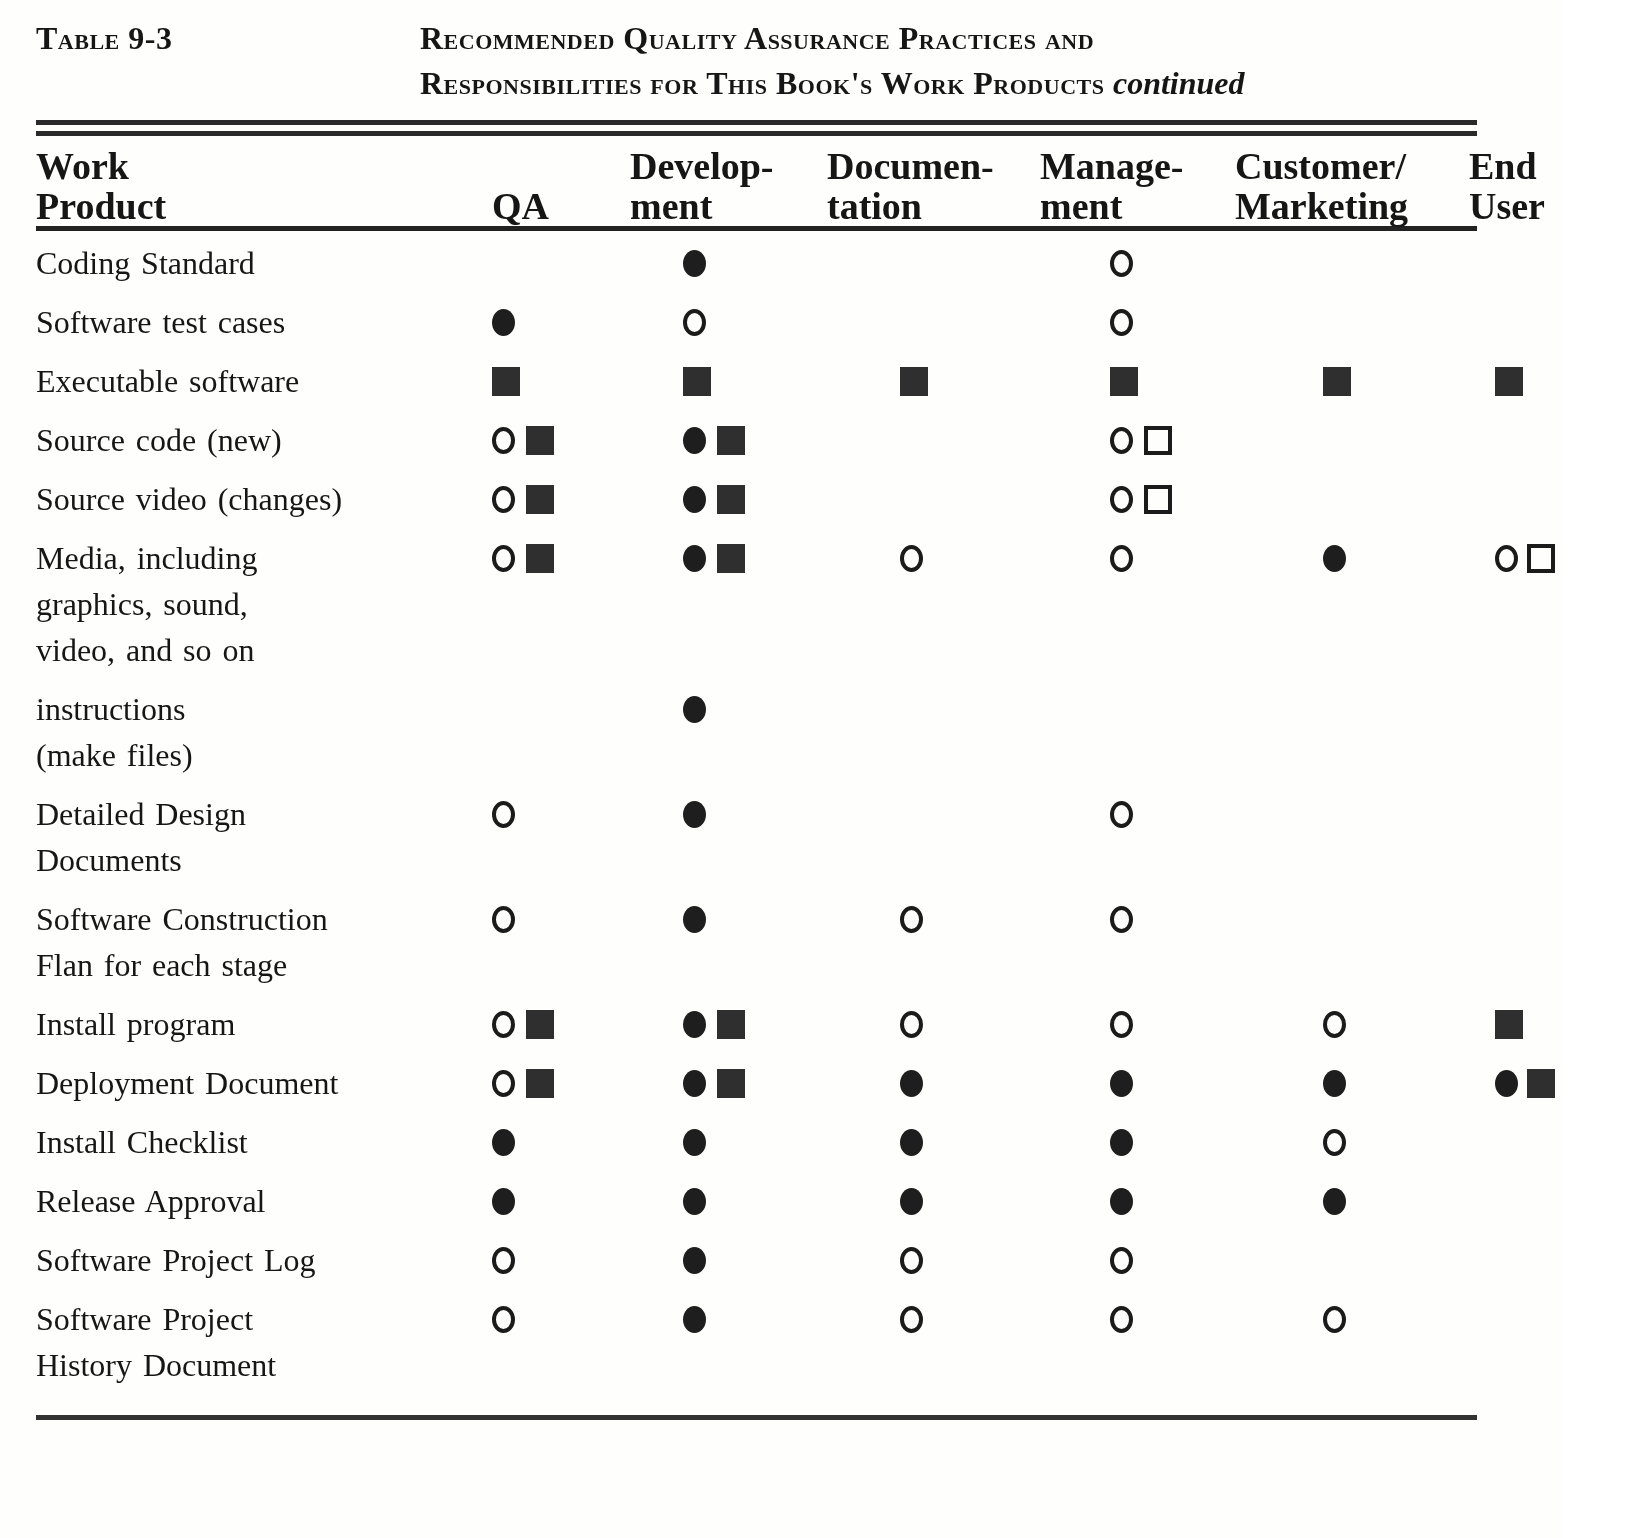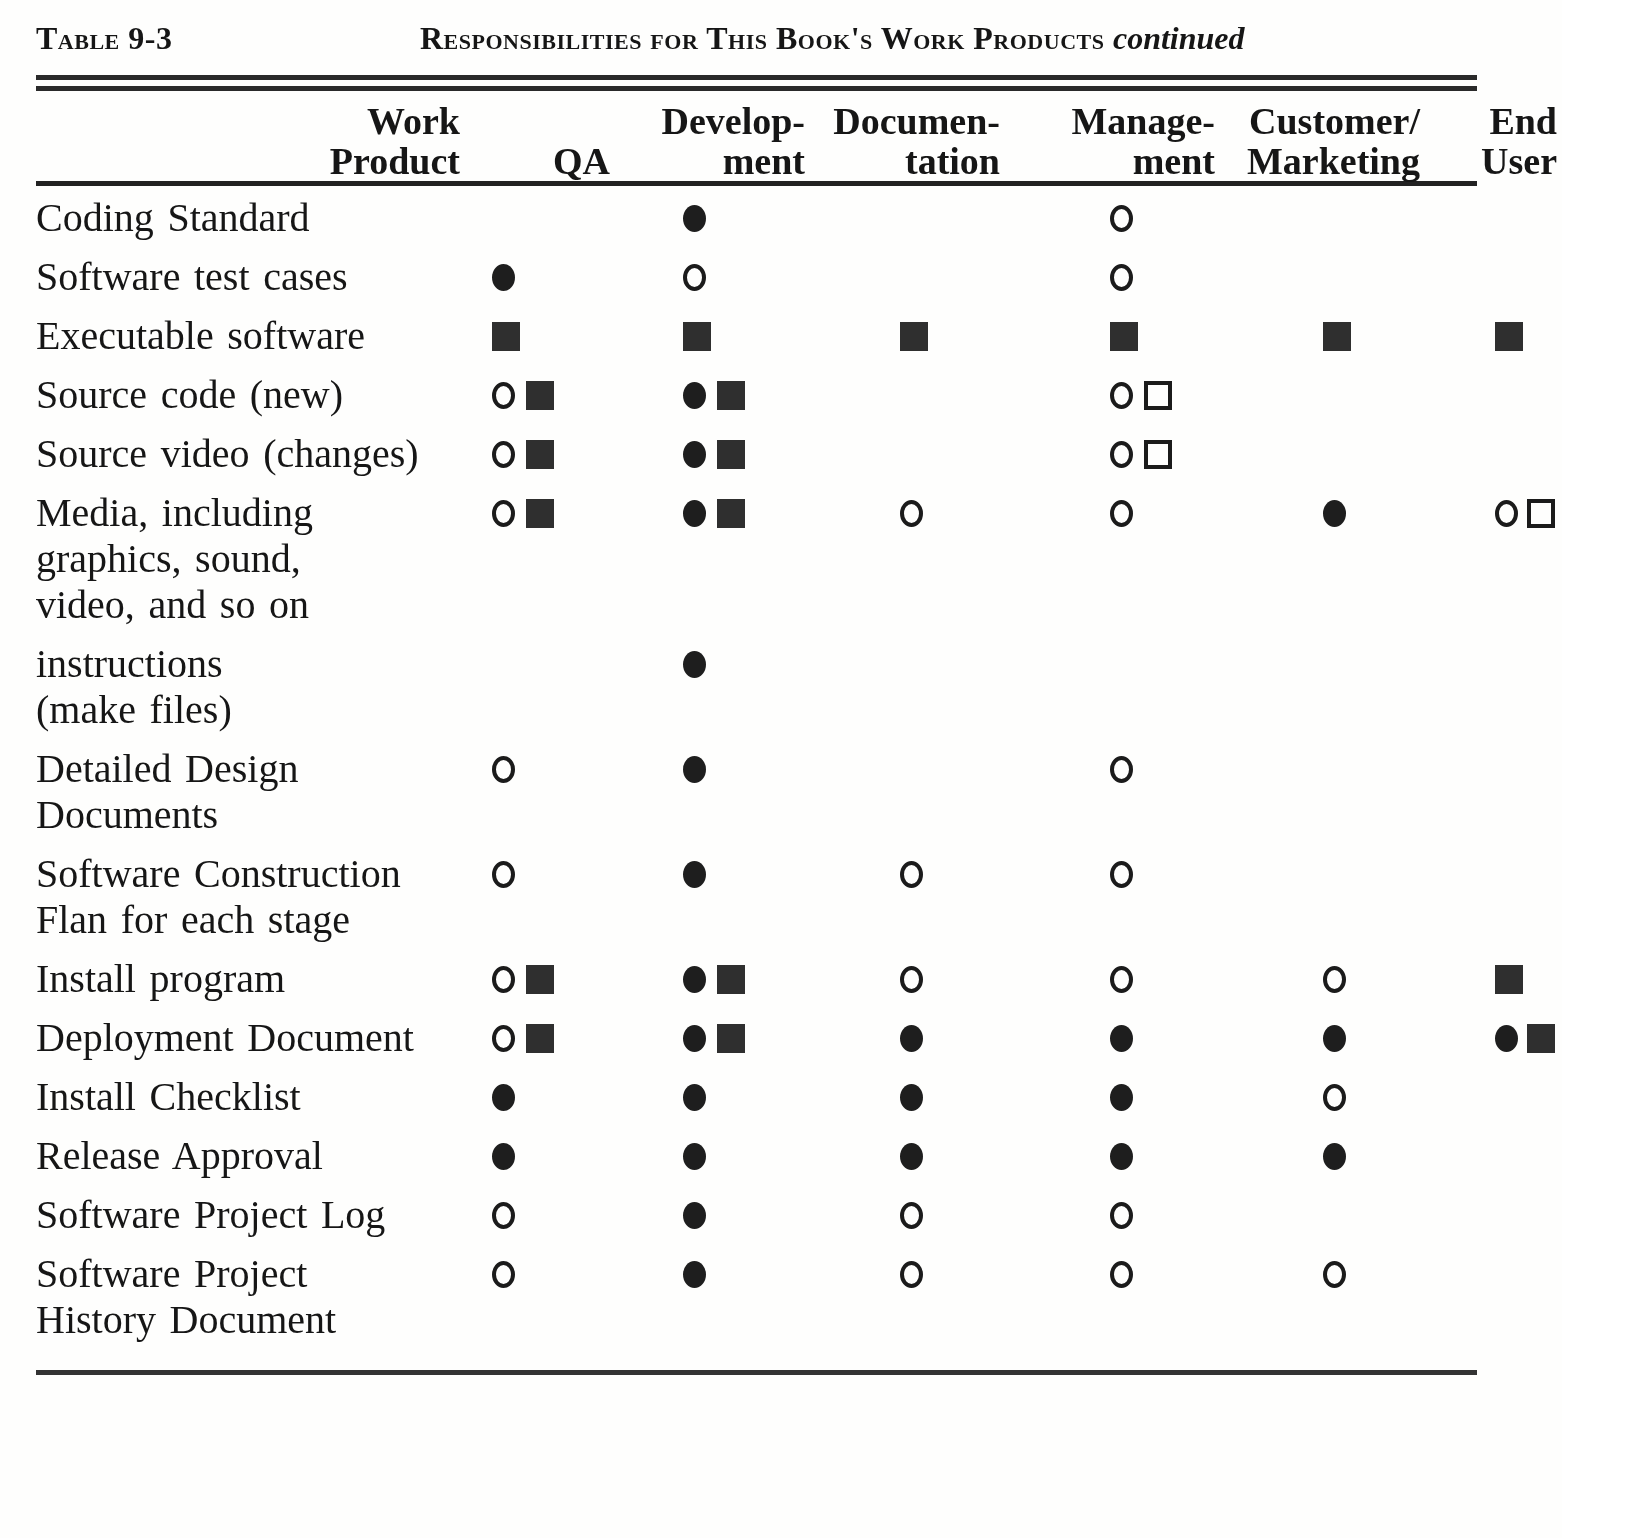--- a/index.html
+++ b/index.html
@@ -30,38 +30,38 @@
   .rule-double .bar:last-child { margin-bottom:0; }
   .rule-single { margin:0 85px 0 36px; height:5px; background:#222; }
   .rule-single.bottom { margin-top:14px; background:#333; }
   
   .grid {
     display:grid;
     grid-template-columns:424px 150px 195px 195px 215px 205px 137px;
     margin:0 0 0 36px; width:1521px;
   }
   .header-grid { margin-top:10px; }
-  .hcell { font-weight:bold; font-size:38px; line-height:40px;text-align:right; }
+  .hcell { font-weight:bold; font-size:38px; line-height:40px; }
   .hline { height:40px; white-space:nowrap; }
   .hcell.c1 { padding-left:32px; }
   .hcell.c2 { padding-left:20px; }
   .hcell.c3 { padding-left:22px; }
   .hcell.c4 { padding-left:40px; }
   .hcell.c5 { padding-left:20px; }
   .hcell.c6 { padding-left:49px; }
   
   .tbody { margin-top:9px; }
   .trow {
     display:grid;
     grid-template-columns:424px 150px 195px 195px 215px 205px 137px;
     margin-left:36px; width:1521px;
     padding-bottom:13px;
   }
   .label-cell {
-    font-size:40px; line-height:46px; word-spacing:0.09em;
+    font-size:32px; line-height:46px; word-spacing:0.09em;
   }
   .sym-cell { display:flex; align-items:flex-start; gap:11px; padding-top:10px; }
   .sym-cell.qa                 { padding-left:32px; }
   .sym-cell.development        { padding-left:73px; }
   .sym-cell.documentation      { padding-left:95px; }
   .sym-cell.management         { padding-left:110px; }
   .sym-cell.customer_marketing { padding-left:108px; }
   .sym-cell.end_user           { padding-left:75px; gap:9px; }
   
   .sym { display:inline-block; flex:0 0 auto; }
@@ -71,20 +71,21 @@
   .sym.os { width:28px; height:29px; border:4px solid #1b1b1b; box-sizing:border-box; background:transparent; margin-top:-1px; }
 </style>
 </head>
 <body>
 
 <div class="page">
 
   <div class="title-row">
     <div class="table-label">Table 9-3</div>
     <div class="heading">
+      <div class="heading-line">Recommended Quality Assurance Practices and</div>
       <div class="heading-line">
         <span>Responsibilities for This Book's Work Products</span>
         <span class="continued">continued</span>
       </div>
     </div>
   </div>
 
   <div class="rule-double">
     <div class="bar"></div>
     <div class="bar"></div>

